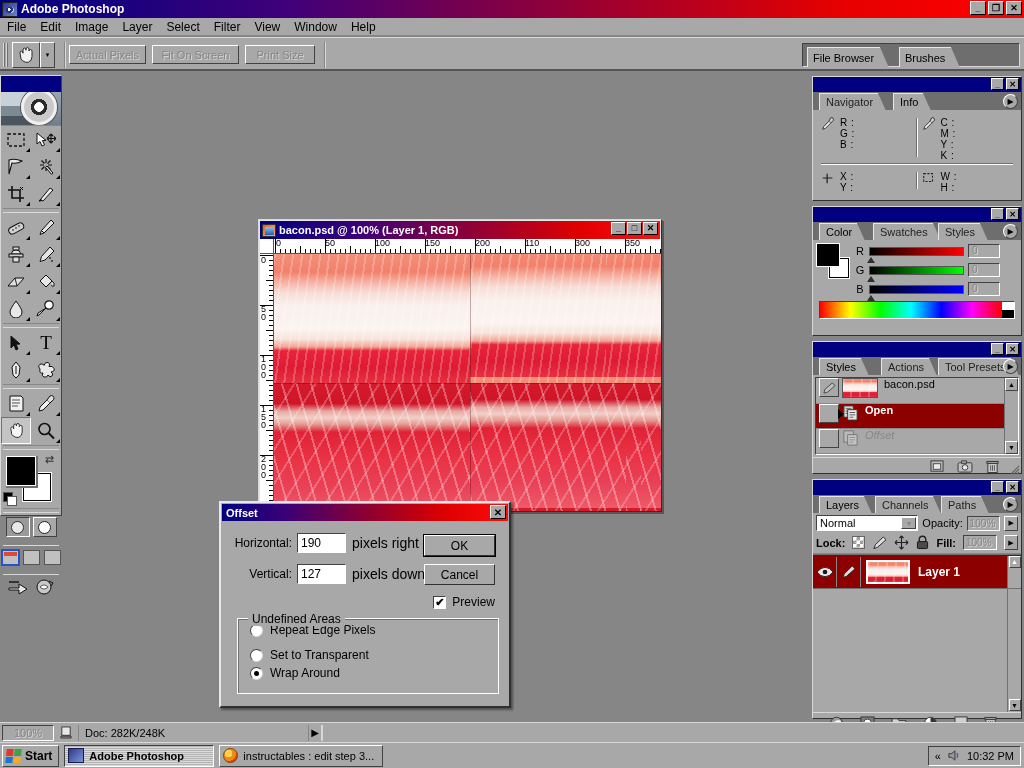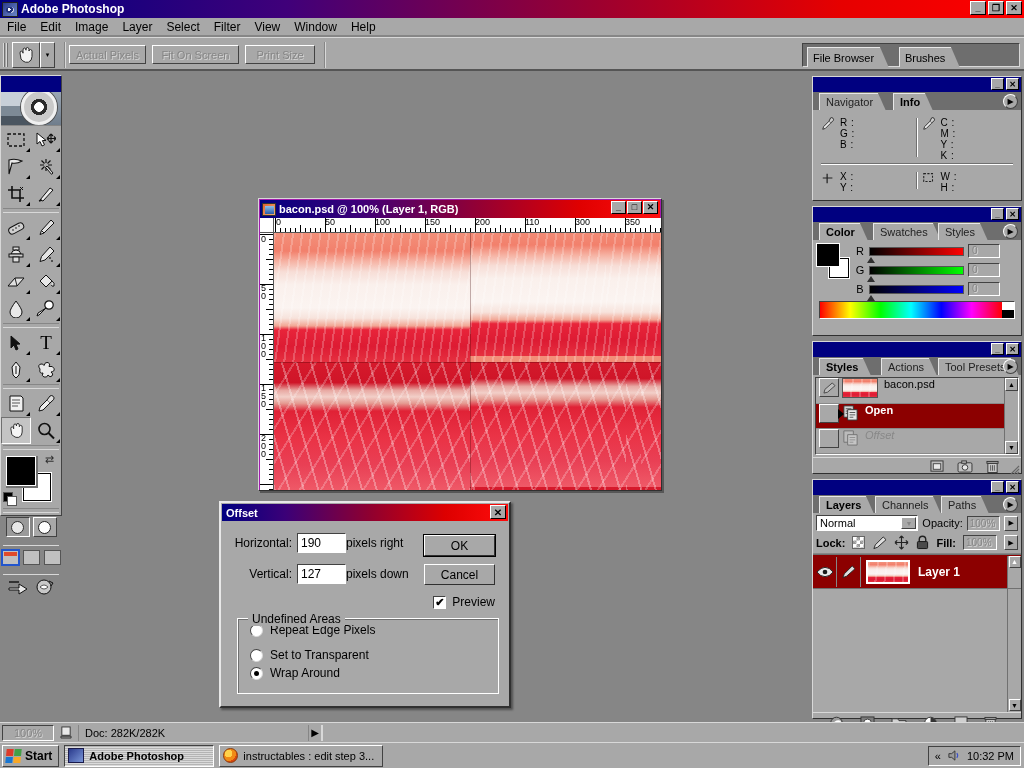--- a/index.html
+++ b/index.html
@@ -100,22 +100,22 @@
   .qmbtn.on { background: #9a9a9a; border-color: #424242 #fff #fff #424242; }
   .qmcircle { width: 13px; height: 13px; border-radius: 50%; border: 1px solid #303030; background: #e8e8e8; }
   .qmcircle.fill { background: #fff; border-color: #222; }
   #tb-screen { display: flex; justify-content: center; gap: 4px; padding: 3px 0 4px; }
   .scrbtn { width: 17px; height: 15px; border: 1px solid #555; background: #c0c0c0; position: relative; }
   .scrbtn.on { outline: 2px solid #2255cc; outline-offset: -1px; }
   .scrbtn i { position: absolute; left: 1px; top: 1px; right: 1px; height: 4px; background: #e04a2a; }
   #tb-jump { display: flex; justify-content: center; gap: 6px; padding: 2px 0; }
 
   
-  #docwin { position: absolute; left: 258px; top: 198px; width: 404px; height: 293px;
-    background: #a21caf; border: 1px solid; border-color: #d8d8d8 #303030 #303030 #d8d8d8;
+  #docwin { position: absolute; left: 258px; top: 219px; width: 404px; height: 293px;
+    background: #e5e5e5; border: 1px solid; border-color: #d8d8d8 #303030 #303030 #d8d8d8;
     box-shadow: 2px 2px 0 rgba(0,0,0,.35); }
   #doctitle { height: 18px; margin: 1px;
     background: linear-gradient(to right, #000080 0%, #3d0078 25%, #950033 55%, #e00000 80%, #ff1010 100%);
     display: flex; align-items: center; color: #fff; font-weight: bold; font-size: 11px; position: relative; }
   #doctitle .dicon { width: 14px; height: 13px; margin: 0 3px 0 2px; flex: none;
     background: linear-gradient(135deg,#e06030,#f0b070); border: 1px solid #303030; position: relative; }
   #doctitle .dicon::after { content:""; position: absolute; left: 2px; top: 2px; width: 9px; height: 8px;
     background: linear-gradient(to bottom,#8ec0e8,#2a5ea8); }
   #docbtns { position: absolute; right: 2px; top: 1px; display: flex; gap: 1px; }
   #docbtns .winbtn { width: 15px; height: 13px; }
@@ -192,21 +192,21 @@
     border: 1px solid; border-color: #d8d8d8 #303030 #303030 #d8d8d8; }
   .pal-title { height: 15px; background: #000080; position: relative; }
   .pal-title .pbtns { position: absolute; right: 2px; top: 1px; display: flex; gap: 2px; }
   .pal-title .pb { width: 13px; height: 12px; background: #a8a8a8;
     border: 1px solid; border-color: #fff #000 #000 #fff;
     display: flex; align-items: center; justify-content: center; font-size: 8px; font-weight: bold; }
   .tabrow { height: 18px; background: #6e6e6e; position: relative; }
   .ptab { position: absolute; top: 1px; height: 17px; background: #a8a8a8;
     border-top: 1px solid #e8e8e8; border-left: 1px solid #e8e8e8;
     display: flex; align-items: center; padding: 0 5px 0 6px; font-size: 11px; color: #222; }
-  .ptab.active { font-weight: bold; color: #000; z-index: 3; }
+  .ptab.active { font-weight: normal; color: #000; z-index: 3; }
   .ptab::after { content: ""; position: absolute; right: -8px; top: -1px;
     width: 0; height: 0; border-style: solid; border-width: 0 8px 18px 0;
     border-color: transparent transparent #a8a8a8 transparent; }
   .pmenu { position: absolute; right: 3px; top: 2px; width: 15px; height: 15px; border-radius: 50%;
     background: #a8a8a8; border: 1px solid; border-color: #fff #424242 #424242 #fff;
     display: flex; align-items: center; justify-content: center; font-size: 8px; z-index: 4; }
   .pbody { padding: 4px; }
 
   
   #palInfo { top: 76px; height: 125px; }
@@ -287,21 +287,21 @@
     background: linear-gradient(to right, #000080 0%, #3b0078 22%, #90002f 52%, #dd0000 78%, #ff0c0c 100%);
     display: flex; align-items: center; color: #fff; font-weight: bold; font-size: 11px;
     padding-left: 4px; position: relative; }
   #offTitle .xbtn { position: absolute; right: 2px; top: 1px; width: 16px; height: 14px; background: #a8a8a8;
     border: 1px solid; border-color: #fff #000 #000 #fff;
     display: flex; align-items: center; justify-content: center; font-weight: bold; font-size: 10px; color: #000; }
   .dlgrow { display: flex; align-items: center; margin-top: 9px; }
   .dlglab { width: 76px; text-align: right; font-size: 12px; padding-right: 5px; }
   .dlginput { width: 49px; height: 20px; background: #fff; border: 1px solid;
     border-color: #424242 #fff #fff #424242; font-size: 12px; padding-left: 3px; line-height: 18px; }
-  .dlgunit { font-size: 12px; }
+  .dlgunit { font-size: 14px; margin-left: 6px; }
   .dlgbtn { position: absolute; right: 14px; width: 71px; height: 21px; background: #a8a8a8;
     border: 1px solid; border-color: #fff #303030 #303030 #fff;
     display: flex; align-items: center; justify-content: center; font-size: 12px; }
   .dlgbtn.def { box-shadow: 0 0 0 1px #000; }
   .cbrow { position: absolute; right: 14px; top: 92px; display: flex; align-items: center; gap: 6px; }
   .cbox { width: 13px; height: 13px; background: #fff; border: 1px solid;
     border-color: #424242 #fff #fff #424242; display: flex; align-items: center; justify-content: center;
     font-size: 11px; line-height: 11px; font-weight: bold; }
   .group { position: absolute; left: 16px; top: 115px; width: 262px; height: 76px;
     border: 1px solid #fff; box-shadow: inset 1px 1px 0 #707070; }
@@ -1176,21 +1176,21 @@
   </div>
 
   <div id="appstatus">
     <div id="zoombox">100%</div>
     <div style="width:16px;display:flex;align-items:center;justify-content:center;margin-left:4px">
       <svg width="12" height="13" viewBox="0 0 13 14">
           <rect x="2" y="1" width="9" height="9" fill="#e8e8e8" stroke="#333"></rect>
           <path d="M1 11 h11 v2 h-11z" fill="#9a9a9a" stroke="#333"></path>
         </svg>
     </div>
-    <div id="docinfo">Doc: 282K/282K</div>
+    <div id="docinfo">Doc: 282K/248K</div>
     <div id="statarrow">▶</div>
     <div id="statrest"></div>
   </div>
 
   <div id="taskbar">
     <div id="startbtn">
       <span class="flag">
         <i style="background:#dd3b2a"></i>
           <i style="background:#43a047"></i>
         <i style="background:#1976d2"></i>

